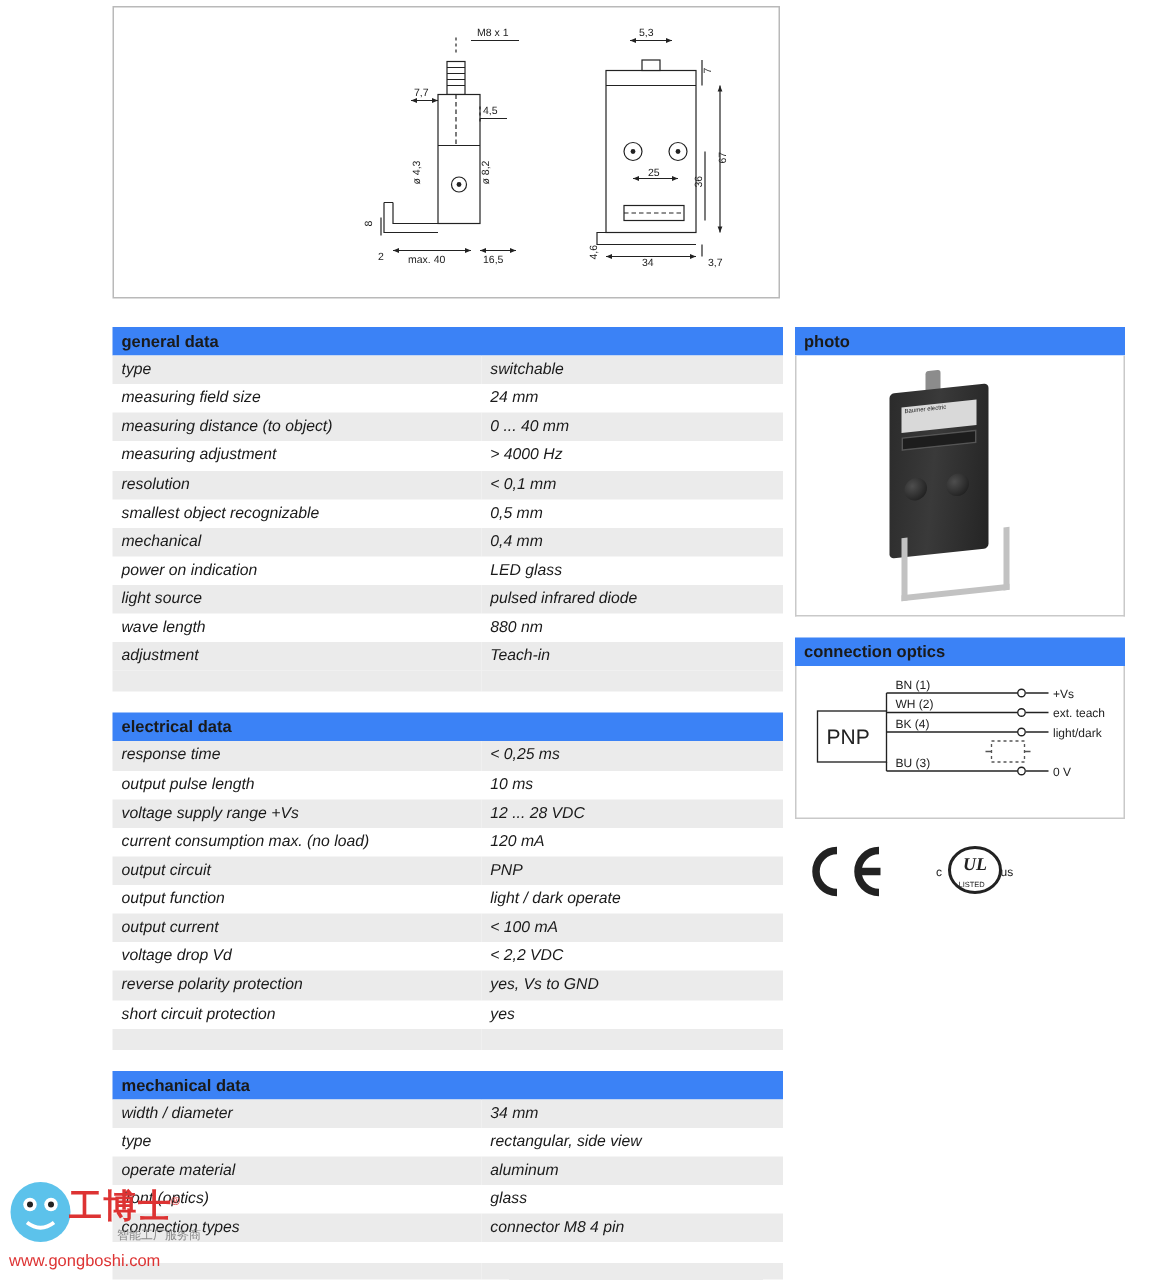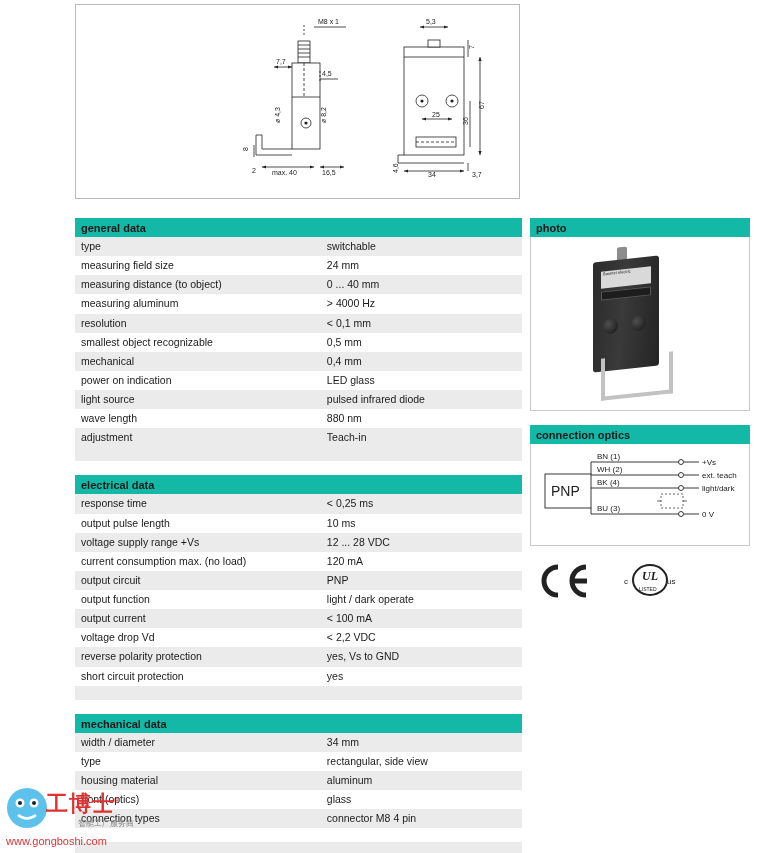--- a/index.html
+++ b/index.html
@@ -37,35 +37,36 @@
   .right-col {
     position: absolute;
     left: 530px;
     top: 218px;
     width: 220px;
   }
 
   
   .block { margin-bottom: 14px; }
   .block-header {
-    background: #14b8a6;
+    background: #3b82f6;
     font-weight: bold;
     font-size: 11px;
     padding: 4px 6px 3px 6px;
     color: #1a1a1a;
   }
   table.spec {
     width: 100%;
     border-collapse: collapse;
   }
   table.spec td {
     padding: 3px 6px 3px 6px;
     font-size: 10.5px;
     vertical-align: top;
     line-height: 1.25;
+    font-style: italic;
   }
   table.spec td.k { width: 55%; }
   table.spec td.v { width: 45%; }
   table.spec tr.alt td { background: #ebebeb; }
   table.spec tr.blank td { background: #ebebeb; height: 14px; }
   table.spec tr.blank2 td { background: #ffffff; height: 14px; }
 
   
   .panel-box {
     border: 1px solid #c9c9c9;
@@ -308,21 +309,21 @@
           </tr>
       <tr>
             <td class="k">measuring field size</td>
             <td class="v">24 mm</td>
           </tr>
       <tr class="alt">
             <td class="k">measuring distance (to object)</td>
             <td class="v">0 ... 40 mm</td>
           </tr>
       <tr>
-            <td class="k">measuring aluminum</td>
+            <td class="k">measuring adjustment</td>
             <td class="v">&gt; 4000 Hz</td>
           </tr>
       <tr class="alt">
             <td class="k">resolution</td>
             <td class="v">&lt; 0,1 mm</td>
           </tr>
       <tr>
             <td class="k">smallest object recognizable</td>
             <td class="v">0,5 mm</td>
           </tr>
@@ -412,21 +413,21 @@
       <tbody>
           <tr class="alt">
             <td class="k">width / diameter</td>
             <td class="v">34 mm</td>
           </tr>
       <tr>
             <td class="k">type</td>
             <td class="v">rectangular, side view</td>
           </tr>
       <tr class="alt">
-            <td class="k">housing material</td>
+            <td class="k">operate material</td>
             <td class="v">aluminum</td>
           </tr>
       <tr>
             <td class="k">front (optics)</td>
             <td class="v">glass</td>
           </tr>
       <tr class="alt">
             <td class="k">connection types</td>
             <td class="v">connector M8 4 pin</td>
           </tr>

